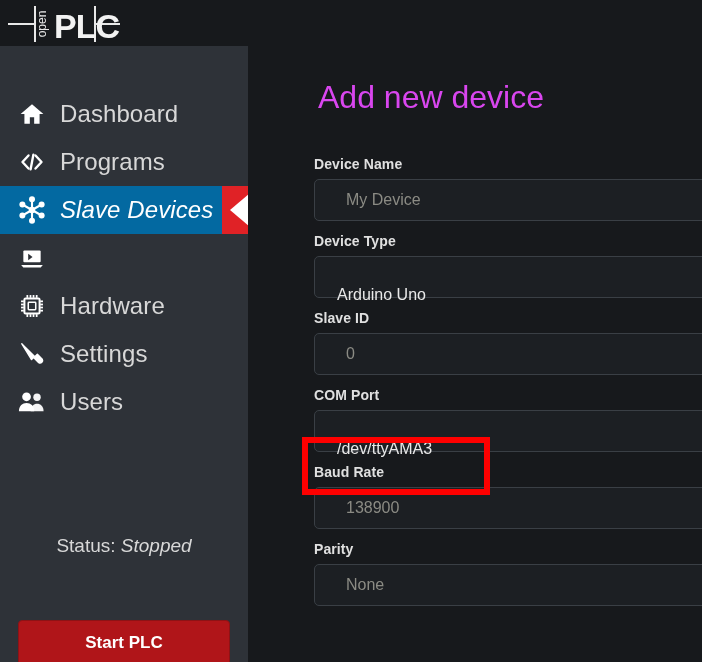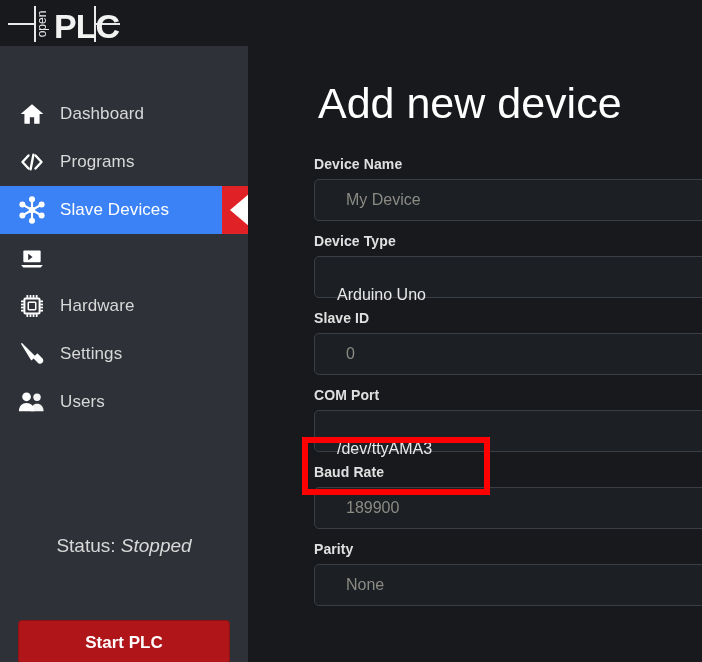--- a/index.html
+++ b/index.html
@@ -54,26 +54,27 @@
     min-width: 36px;
     height: 30px;
     display: flex;
     align-items: center;
     justify-content: center;
     margin-right: 10px;
   }
   .nav-item .ico svg { display: block; }
   .nav-label {
     color: #d8d8d8;
-    font-size: 17px;
+    font-size: 24px;
     letter-spacing: .1px;
     white-space: nowrap;
   }
   .nav-item.active {
-    background: #3b82f6;
+    background: #0369a1;
+    font-style: italic;
   }
   .nav-item.active .nav-label { color: #ffffff; }
   
   .nav-item.active .tail {
     position: absolute;
     right: 0; top: 0;
     width: 26px; height: 48px;
     background: #e02226;
     overflow: hidden;
   }
@@ -118,22 +119,22 @@
   
   .main {
     position: absolute;
     left: 248px; top: 46px;
     width: 454px; height: 616px;
     background: #17191c;
   }
   .page-title {
     position: absolute;
     left: 70px; top: 33px;
-    color: #ffffff;
-    font-size: 43px;
+    color: #d946ef;
+    font-size: 32px;
     font-weight: normal;
     white-space: nowrap;
   }
   .form {
     position: absolute;
     left: 66px; top: 110px;
     width: 520px;
   }
   .field { margin-bottom: 6px; }
   .field-label {
@@ -332,21 +333,21 @@
       <div class="field">
         <div class="field-label">COM Port</div>
         <div class="field-input">
           <span class="val-filled">/dev/ttyAMA3</span>
         </div>
       </div>
 
       <div class="field">
         <div class="field-label">Baud Rate</div>
         <div class="field-input">
-          <span class="val-placeholder">189900</span>
+          <span class="val-placeholder">138900</span>
         </div>
       </div>
 
       <div class="field">
         <div class="field-label">Parity</div>
         <div class="field-input">
           <span class="val-placeholder">None</span>
         </div>
       </div>
 

